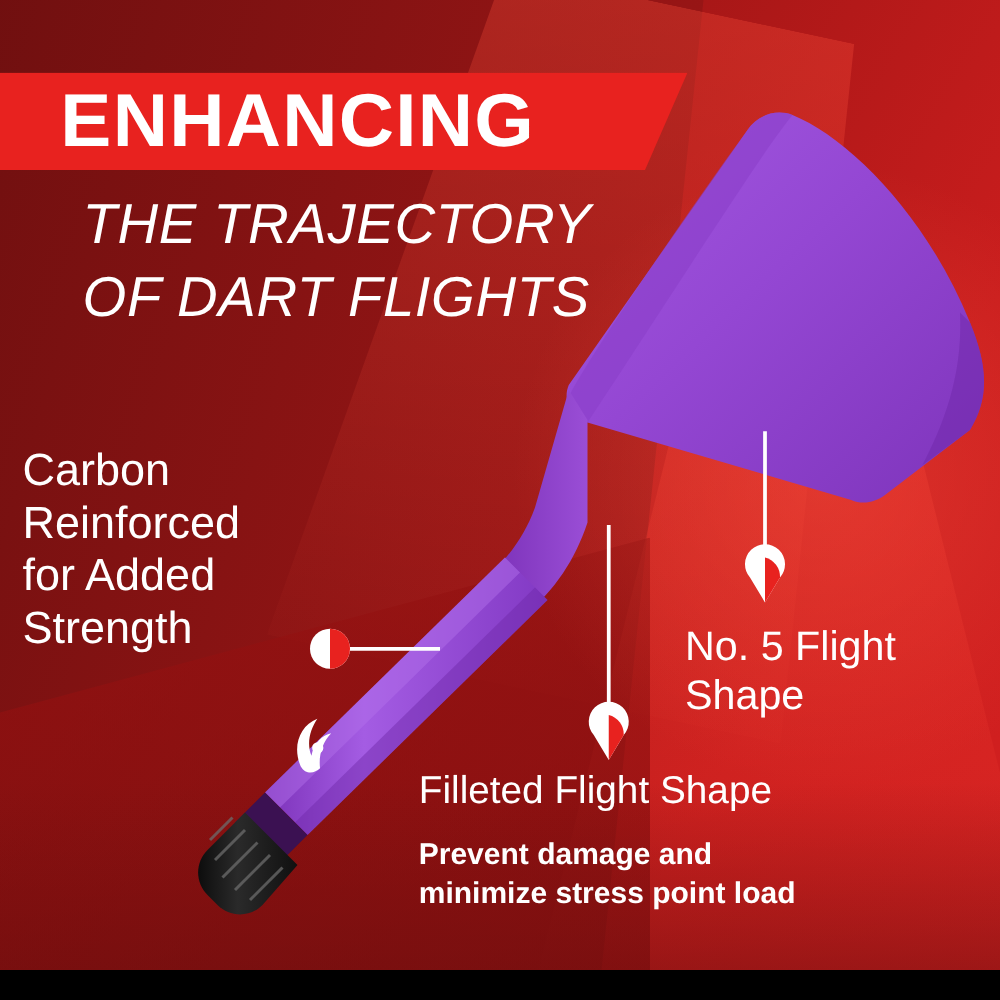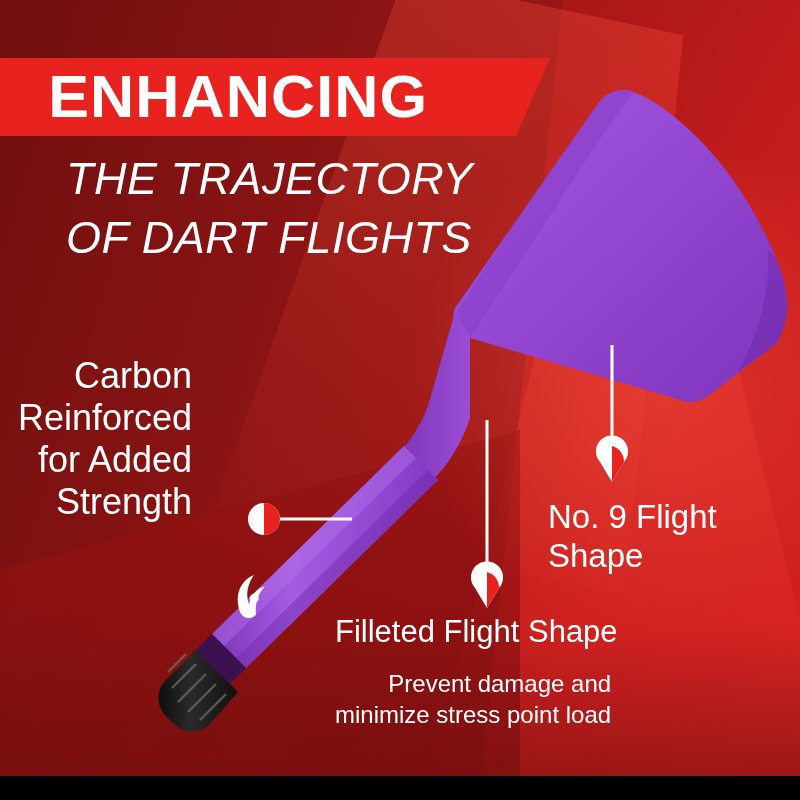--- a/index.html
+++ b/index.html
@@ -112,21 +112,20 @@
     width: 800px; height: 800px;
     pointer-events: none;
   }
 
   
   .callout-text {
     position: absolute;
     color: #ffffff;
     line-height: 1.17;
     white-space: pre-line;
-    text-align: right;
   }
   .co-carbon {
     left: 18px;
     top: 355px;
     font-size: 36px;
     font-weight: 400;
   }
   .co-flightshape {
     left: 548px;
     top: 498px;
@@ -138,21 +137,21 @@
     left: 335px;
     top: 614px;
     font-size: 31px;
     font-weight: 400;
   }
   .co-filleted-sub {
     left: 335px;
     top: 668px;
     font-size: 24px;
     line-height: 1.30;
-    font-weight: 400;
+    font-weight: 700;
   }
 
   .leader-svg {
     position: absolute;
     left: 0; top: 0;
     width: 800px; height: 800px;
     pointer-events: none;
   }
 </style>
 </head>
@@ -260,19 +259,19 @@
     <g>
       <path d="M487 608 L475 588 a16 16 0 1 1 24 0 Z" fill="#ffffff"></path>
       <path d="M487 608 L487 572 a16 16 0 0 1 12 16 Z" fill="#e8221f"></path>
     </g>
   </svg>
 
   <div class="callout-text co-carbon">Carbon
 Reinforced
 for Added
 Strength</div>
-  <div class="callout-text co-flightshape">No. 9 Flight
+  <div class="callout-text co-flightshape">No. 5 Flight
 Shape</div>
   <div class="callout-text co-filleted-title">Filleted Flight Shape</div>
   <div class="callout-text co-filleted-sub">Prevent damage and
 minimize stress point load</div>
 
 </div>
 
 </body></html>

